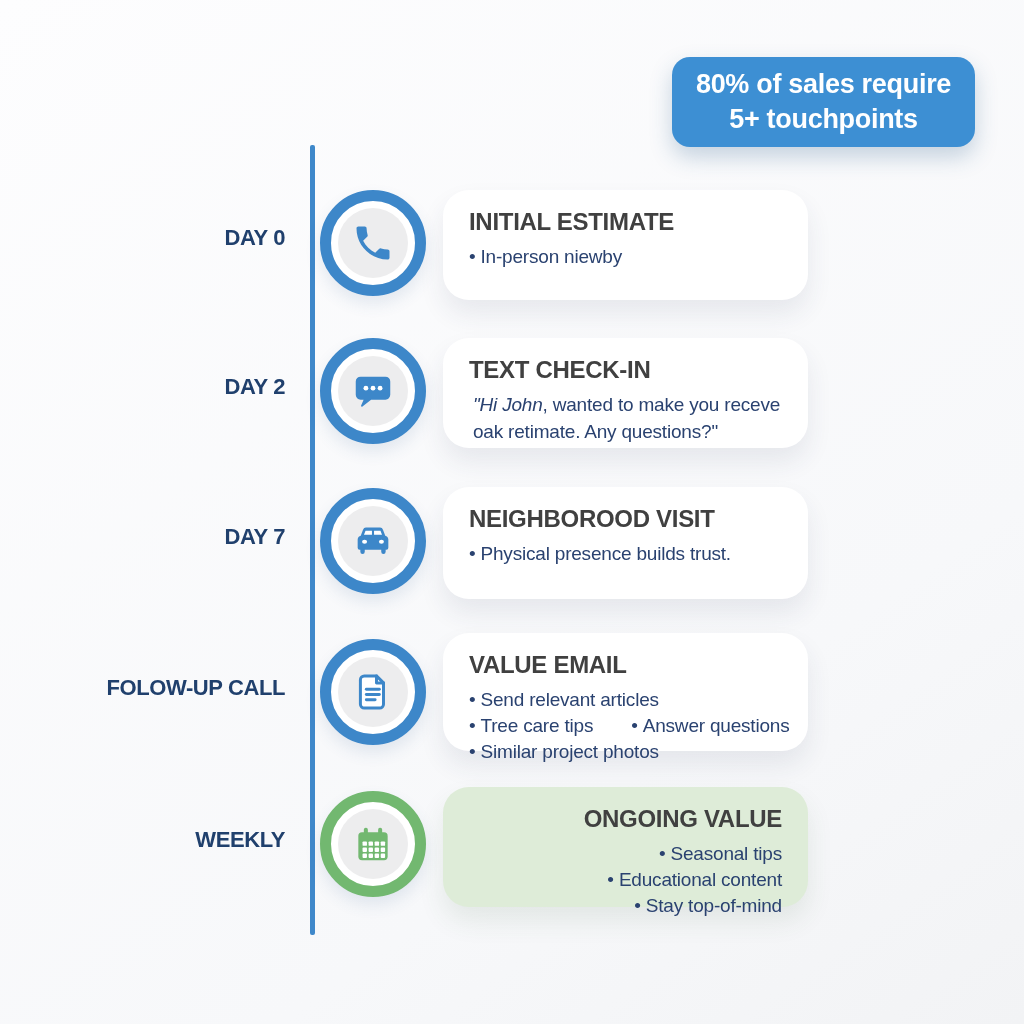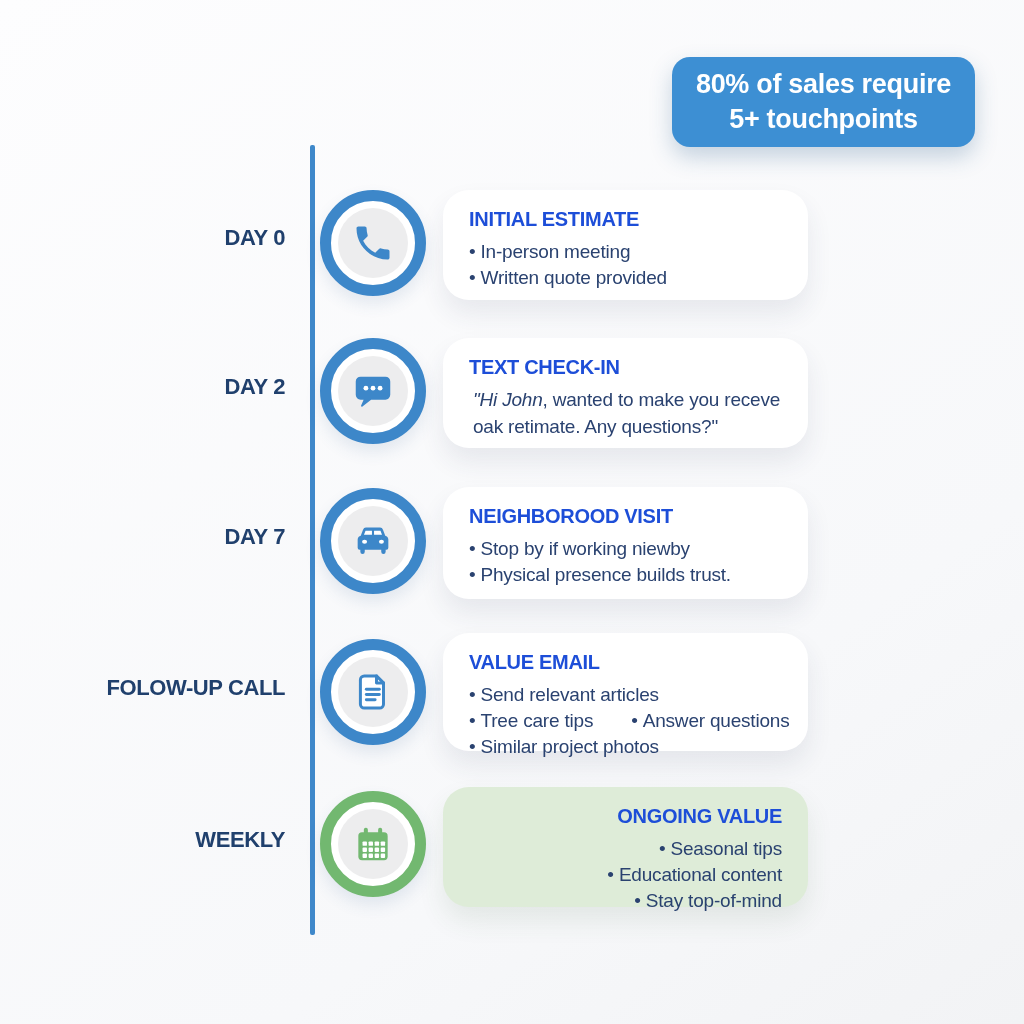--- a/index.html
+++ b/index.html
@@ -47,21 +47,21 @@
   }
 
   .card {
     position: absolute; left: 443px; width: 365px;
     background: #ffffff; border-radius: 26px;
     box-shadow: 0 14px 26px rgba(40, 60, 90, 0.09);
     padding: 18px 26px;
   }
   .card.green { background: #deecd8; box-shadow: 0 14px 26px rgba(60, 100, 60, 0.10); text-align: right; }
   .card-title {
-    font-weight: bold; font-size: 20px; color: #1d4ed8;
+    font-weight: bold; font-size: 24px; color: #404040;
     letter-spacing: -0.3px; margin-bottom: 8px; white-space: nowrap;
   }
   .bullet {
     display: block; font-size: 19px; color: #2a4270; line-height: 1.38;
     letter-spacing: -0.2px; white-space: nowrap;
   }
   .bullet::before { content: "•\00a0 "; }
   .bullet-row { display: flex; }
   .bullet-row .bullet { display: inline-block; }
   .bullet-row .bullet + .bullet { margin-left: 38px; }
@@ -87,22 +87,21 @@
     <div class="node-inner">
       <span>
         <svg width="44" height="44" viewBox="0 0 24 24" fill="#3d87c9">
             <path d="M6.62 10.79c1.44 2.83 3.76 5.14 6.59 6.59l2.2-2.2c.27-.27.67-.36 1.02-.24 1.12.37 2.33.57 3.57.57.55 0 1 .45 1 1V20c0 .55-.45 1-1 1-9.39 0-17-7.61-17-17 0-.55.45-1 1-1h3.5c.55 0 1 .45 1 1 0 1.25.2 2.45.57 3.57.11.35.03.74-.25 1.02l-2.2 2.2z"></path>
           </svg>
       </span>
     </div>
   </div>
   <div class="card" style="top:190px; height:110px;">
     <div class="card-title">INITIAL ESTIMATE</div>
-    <span class="bullet">In-person meeting</span>
-    <span class="bullet">Written quote provided</span>
+    <span class="bullet">In-person niewby</span>
   </div>
 
   <div class="day-label" style="top:374px;">DAY 2</div>
   <div class="node" style="top:338px;">
     <div class="node-inner">
       <span>
         <svg width="46" height="46" viewBox="0 0 24 24" fill="#3d87c9">
           <path d="M18.5 4.5h-13A2.5 2.5 0 0 0 3 7v7a2.5 2.5 0 0 0 2.5 2.5h1.6l-1.3 3.1a.45.45 0 0 0 .7.53l4.5-3.63h7.5A2.5 2.5 0 0 0 21 14V7a2.5 2.5 0 0 0-2.5-2.5z"></path>
           <circle cx="8.3" cy="10.5" r="1.25" fill="#ffffff"></circle>
           <circle cx="12" cy="10.5" r="1.25" fill="#ffffff"></circle>
@@ -124,21 +123,20 @@
           <path d="M5.6 9.2l1.2-3.1A1.6 1.6 0 0 1 8.3 5h7.4a1.6 1.6 0 0 1 1.5 1.1l1.2 3.1c.9.2 1.6 1 1.6 2v4.3a1 1 0 0 1-1 1h-.4v1.1a1.15 1.15 0 0 1-2.3 0v-1.1H7.7v1.1a1.15 1.15 0 0 1-2.3 0v-1.1H5a1 1 0 0 1-1-1v-4.3c0-1 .7-1.8 1.6-2z"></path>
           <path d="M7.3 8.8l.8-2.2h3.35v2.2zM12.55 8.8V6.6h3.35l.8 2.2z" fill="#ffffff"></path>
           <ellipse cx="7.6" cy="12.4" rx="1.3" ry="1.05" fill="#ffffff"></ellipse>
           <ellipse cx="16.4" cy="12.4" rx="1.3" ry="1.05" fill="#ffffff"></ellipse>
         </svg>
       </span>
     </div>
   </div>
   <div class="card" style="top:487px; height:112px;">
     <div class="card-title">NEIGHBOROOD VISIT</div>
-    <span class="bullet">Stop by if working niewby</span>
     <span class="bullet">Physical presence builds trust.</span>
   </div>
 
   <div class="day-label" style="top:675px;">FOLOW-UP CALL</div>
   <div class="node" style="top:639px;">
     <div class="node-inner">
       <span>
         <svg width="42" height="42" viewBox="0 0 24 24" fill="none" stroke="#3d87c9" stroke-width="1.7" stroke-linejoin="round" stroke-linecap="round">
           <path d="M7 2.8h7l4 4V19a2.2 2.2 0 0 1-2.2 2.2H7A2.2 2.2 0 0 1 4.8 19V5A2.2 2.2 0 0 1 7 2.8z" fill="#ffffff"></path>
           <path d="M14 2.8v4h4"></path>

